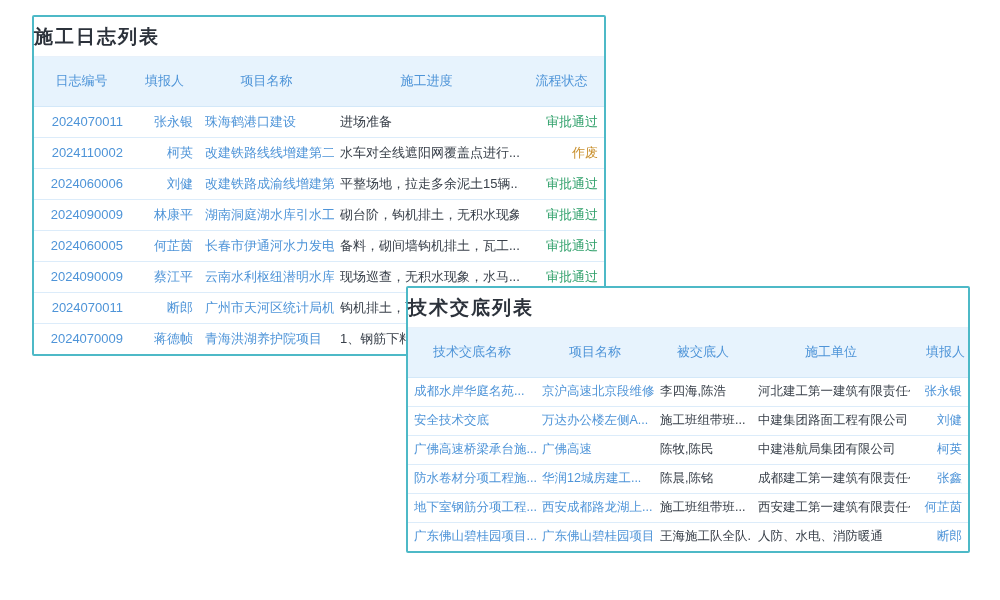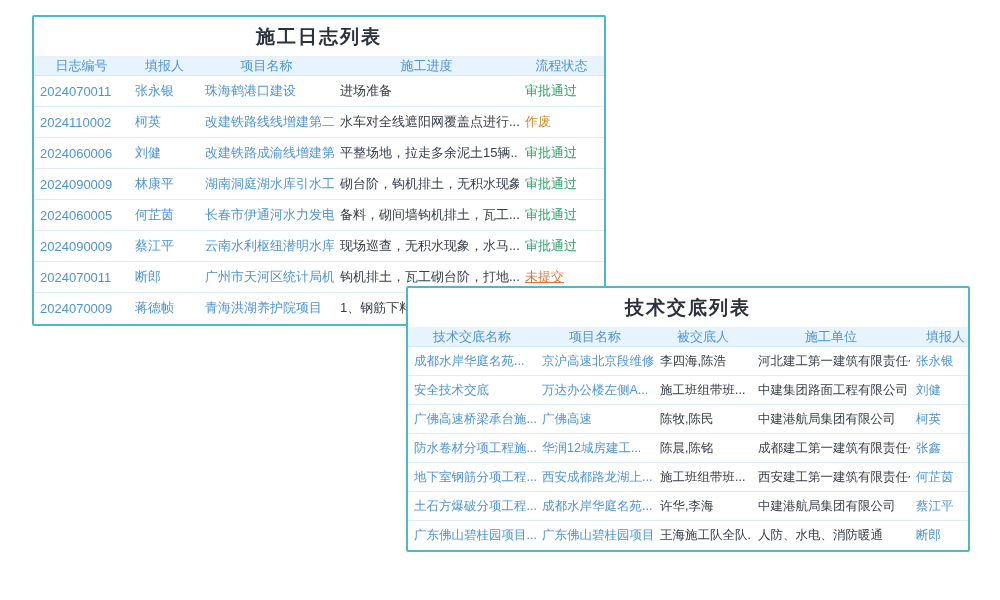--- a/index.html
+++ b/index.html
@@ -13,42 +13,42 @@
   .panel{
     position:absolute;
     background:#ffffff;
     border:2px solid #4db9c7;
     border-radius:2px;
   }
   .panel-log{left:32px;top:15px;width:574px;z-index:1}
   .panel-disc{left:406px;top:286px;width:564px;z-index:5}
   .panel-title{
     height:40px;line-height:40px;
-    text-align:center;
+    text-align:left;
     font-size:19px;font-weight:bold;color:#2c323b;
     letter-spacing:2px;
     border-bottom:1px solid #e8f1fa;
     background:#ffffff;
   }
   table{width:100%;border-collapse:collapse;table-layout:fixed}
   th{
     background:#e7f3fd;color:#4e94d8;
     font-weight:normal;font-size:13px;
-    height:18px;border-bottom:1px solid #d3e8f9;
+    height:49px;border-bottom:1px solid #d3e8f9;
     padding:0 16px;white-space:nowrap;overflow:hidden;
   }
   td{
     height:31px;font-size:13px;color:#39404a;
     border-bottom:1px solid #dcecfa;
     padding:0 6px;white-space:nowrap;overflow:hidden;
   }
   .panel-disc td{height:29px;font-size:12.5px}
   tbody tr:last-child td{border-bottom:none}
   .c-link{color:#4e94d8}
-  .c-center{text-align:left}
+  .c-center{text-align:right}
   .st-approved{color:#2fa06a;}
   .st-voided{color:#c9902e}
   .st-unsubmitted{color:#e2733c;text-decoration:underline}
   .st-none{color:#39404a}
 </style>
 </head>
 <body>
 
 <div class="panel panel-log">
   <div class="panel-title">施工日志列表</div>
@@ -179,27 +179,20 @@
           <td class="c-link c-center">张鑫</td>
         </tr>
         <tr>
           <td class="c-link">地下室钢筋分项工程...</td>
           <td class="c-link">西安成都路龙湖上...</td>
           <td>施工班组带班...</td>
           <td>西安建工第一建筑有限责任公司</td>
           <td class="c-link c-center">何芷茵</td>
         </tr>
         <tr>
-          <td class="c-link">土石方爆破分项工程...</td>
-          <td class="c-link">成都水岸华庭名苑...</td>
-          <td>许华,李海</td>
-          <td>中建港航局集团有限公司</td>
-          <td class="c-link c-center">蔡江平</td>
-        </tr>
-        <tr>
           <td class="c-link">广东佛山碧桂园项目...</td>
           <td class="c-link">广东佛山碧桂园项目</td>
           <td>王海施工队全队...</td>
           <td>人防、水电、消防暖通</td>
           <td class="c-link c-center">断郎</td>
         </tr>
       </tbody>
   </table>
 </div>
 

